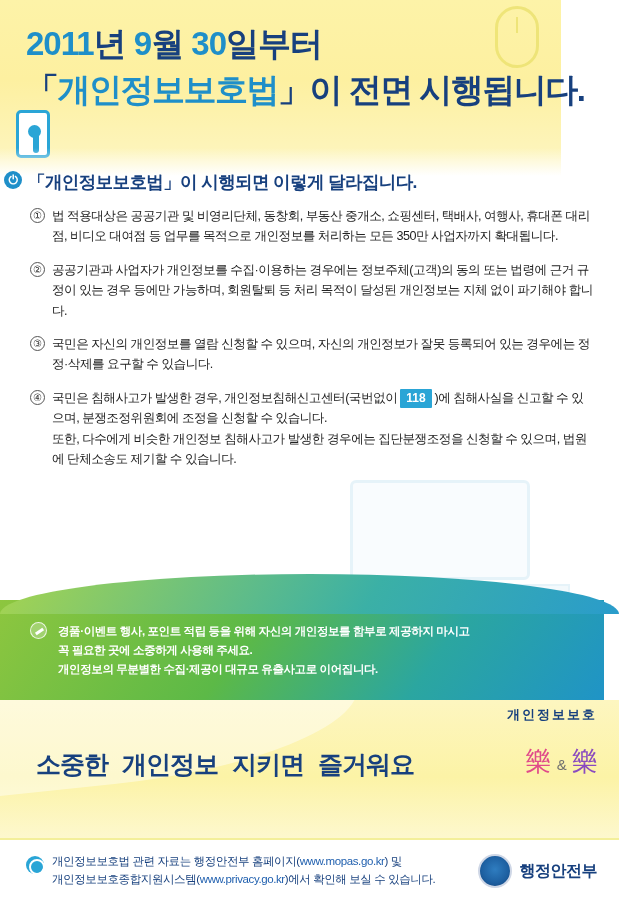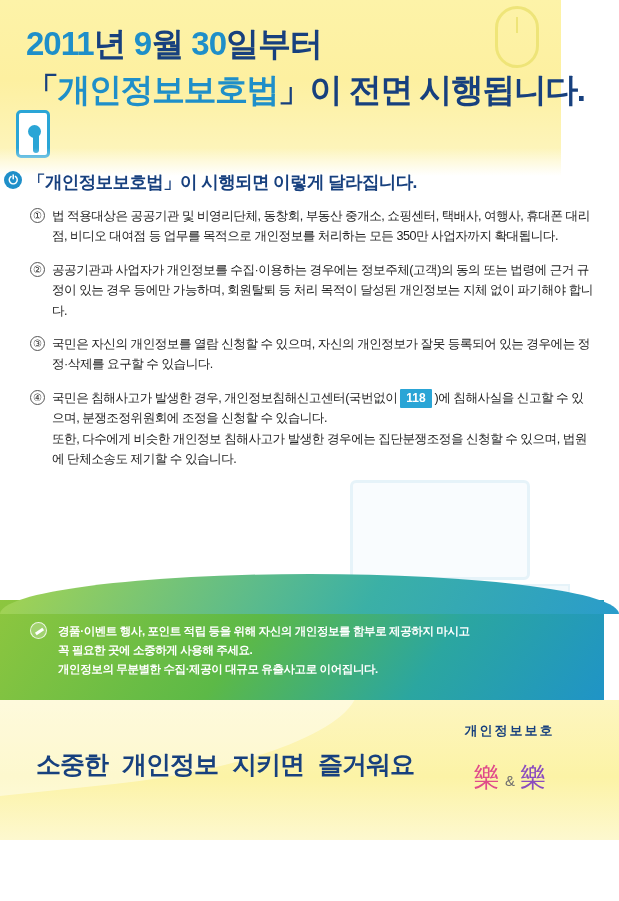--- a/index.html
+++ b/index.html
@@ -131,21 +131,21 @@
   }
   .slogan-area:before{
     content:""; position:absolute; left:-60px; top:-40px; width:420px; height:120px;
     background:#ffffff; opacity:.45; border-radius:0 0 60% 0; transform:rotate(-6deg);
   }
   .slogan{
     position:absolute; left:36px; top:48px;
     font-size:25px; font-weight:bold; color:#17407e; letter-spacing:-1px;font-family:Liberation Mono, monospace;
   }
   .logo-mark{
-    position:absolute; right:22px; top:22px; width:175px; height:68px; text-align:center;
+    position:absolute; right:22px; top:6px; width:175px; height:68px; text-align:right;
   }
   .logo-mark .line1{
     font-size:13px; color:#17407e; font-weight:bold; letter-spacing:2px;
   }
   .logo-mark .line2{
     margin-top:20px; font-size:26px; font-weight:normal; color:#f0a01e;
     letter-spacing:-1px;
   }
   .logo-mark .line2 .amp{ font-size:15px; color:#6f6f6f; }
   .logo-mark .line2 .pink{ color:#e04b8a; }
@@ -254,14 +254,25 @@
     <div class="logo-mark">
       <div class="line1">개인정보보호</div>
       <div class="line2">
         <span class="pink">樂</span>
         <span class="amp">&amp;</span>
         <span class="purple">樂</span>
       </div>
     </div>
   </div>
 
+  <div class="footer">
+    <div class="foot-ico"></div>
+    <div class="foot-text">
+      <span>개인정보보호법 관련 자료는 행정안전부 홈페이지(</span><span class="url">www.mopas.go.kr</span><span>) 및</span><br>
+      <span>개인정보보호종합지원시스템(</span><span class="url">www.privacy.go.kr</span><span>)에서 확인해 보실 수 있습니다.</span>
+    </div>
+    <div class="gov">
+      <div class="emblem"></div>
+      <div class="gname">행정안전부</div>
+    </div>
+  </div>
 
 </div>
 
 </body></html>

